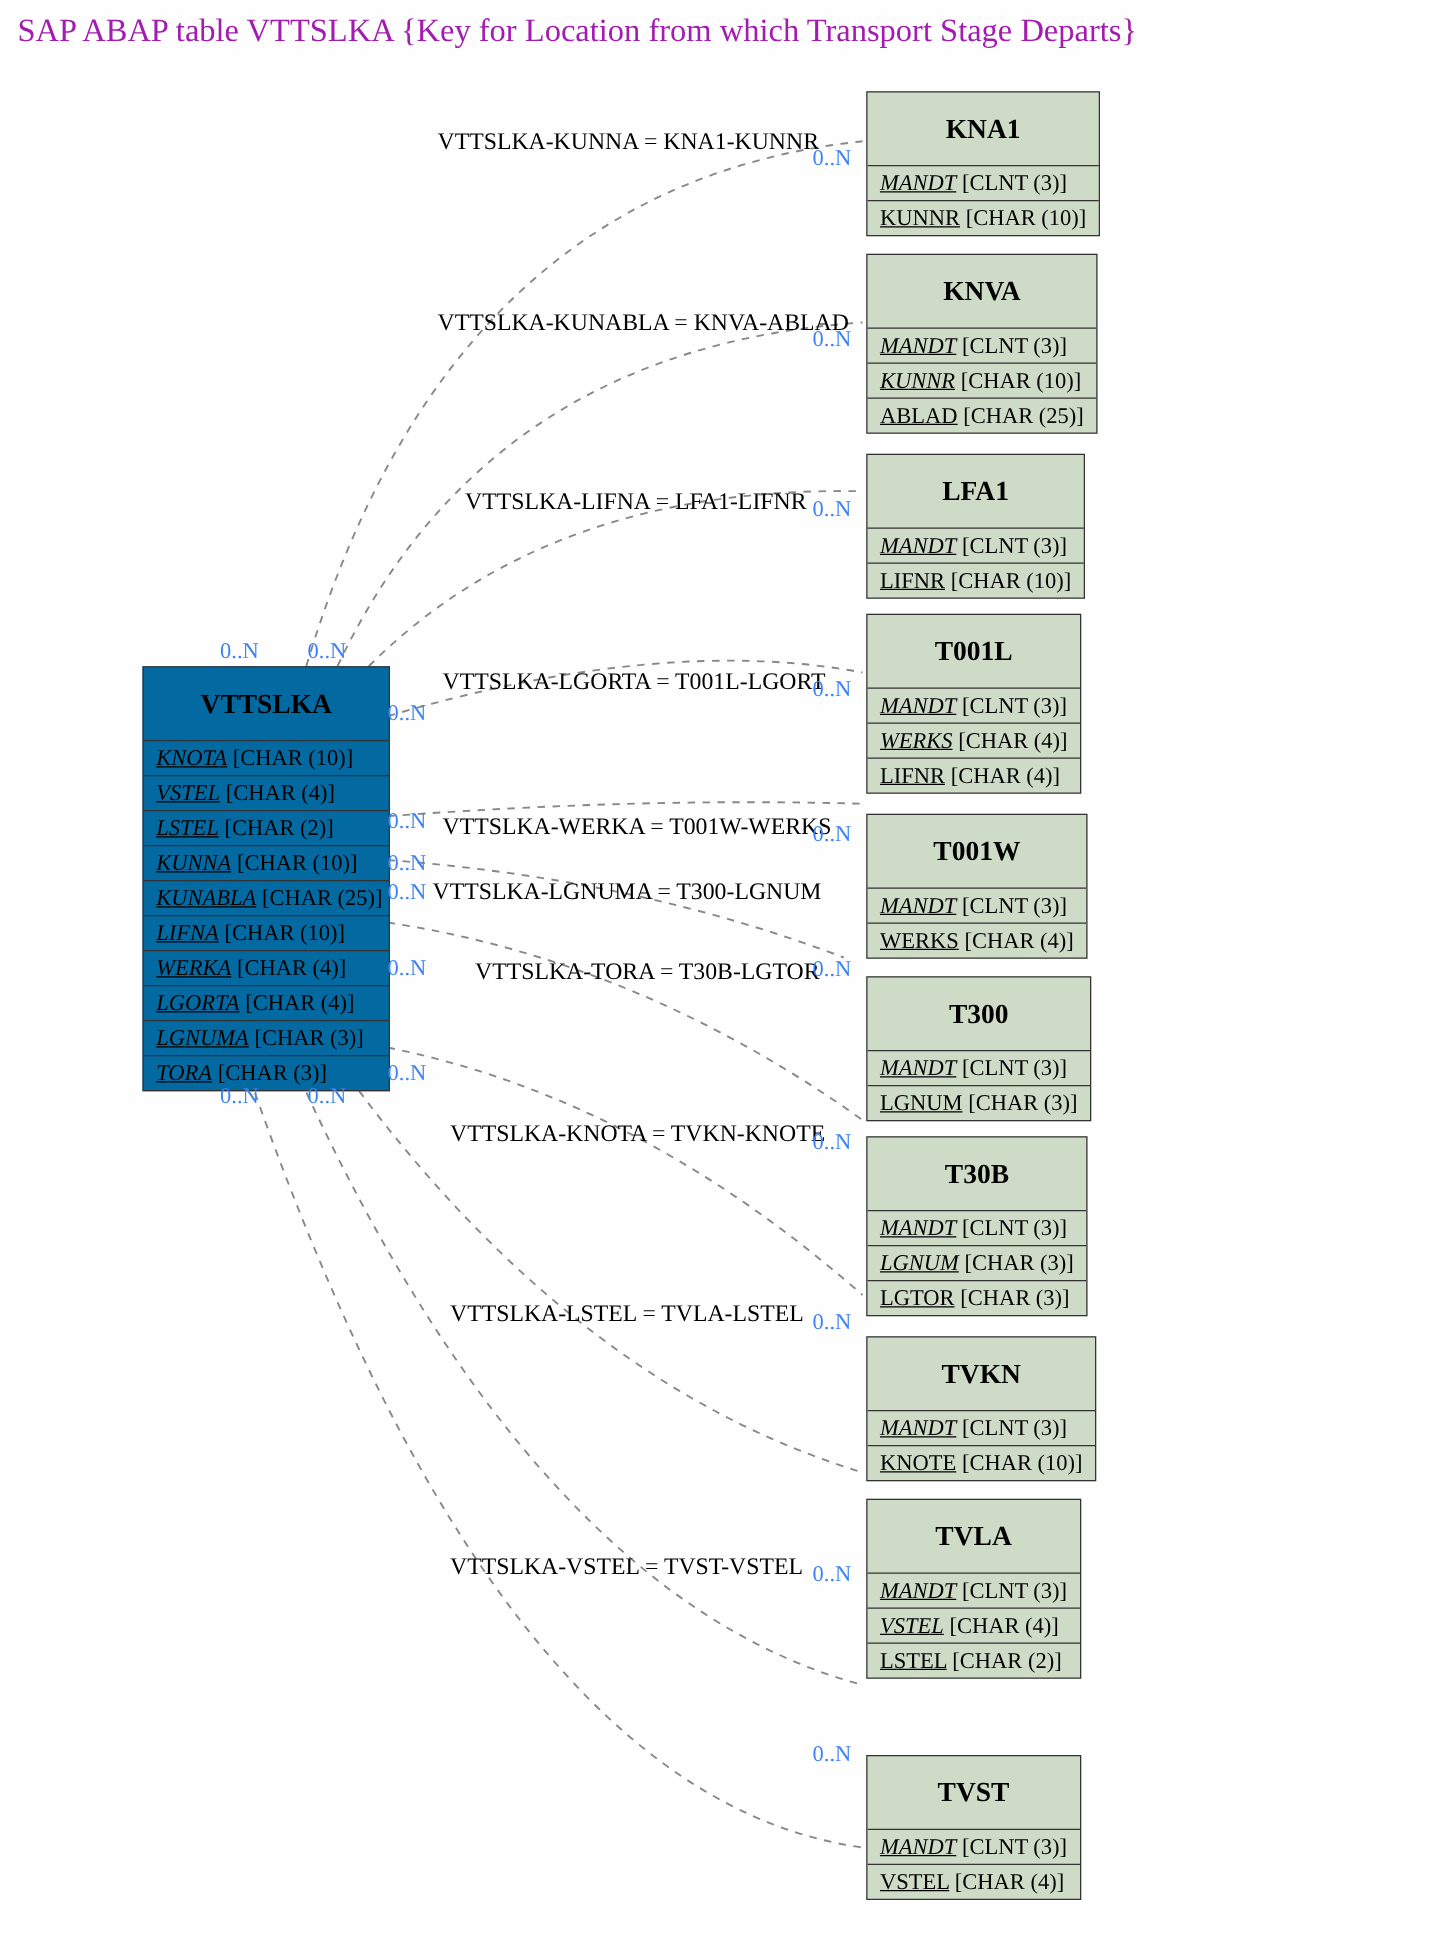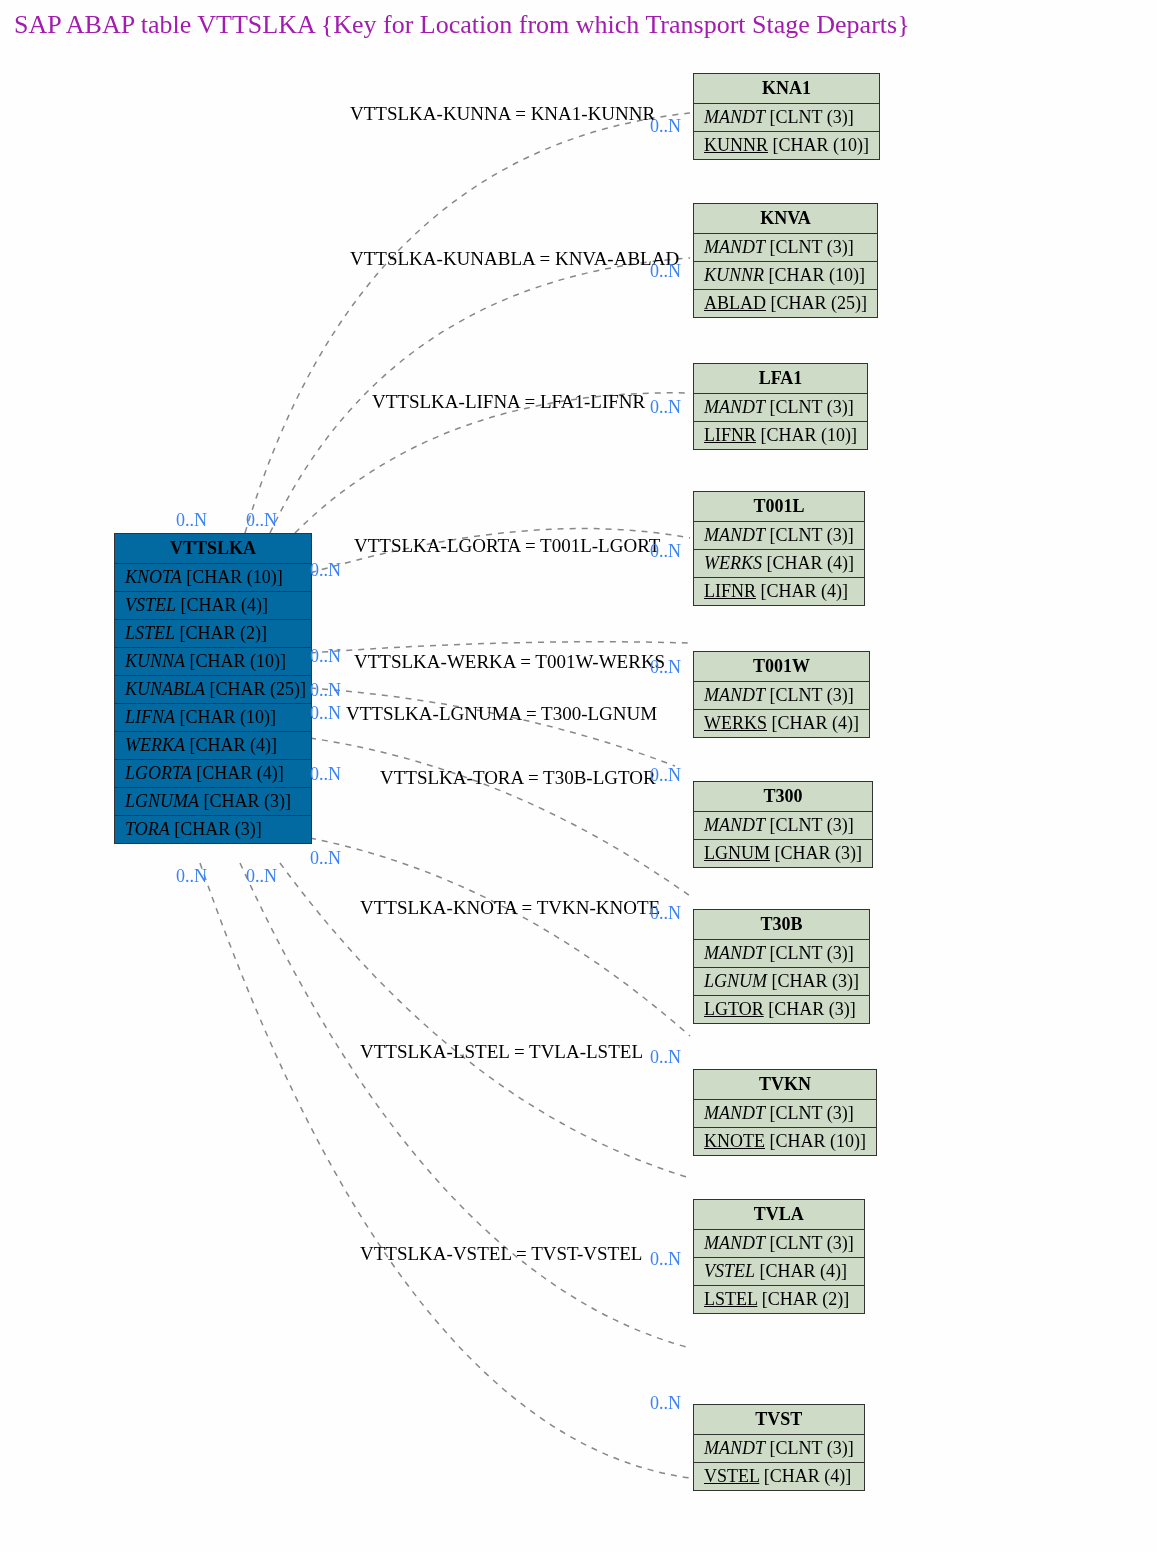--- a/index.html
+++ b/index.html
@@ -34,33 +34,34 @@
     border: 1px solid #333;
     background: #cedbc7;
     font-size: 18px;
   }
   .entity.main {
     background: #0369a1;
   }
   .entity .hdr {
     text-align: center;
     font-weight: bold;
-    padding: 4px 10px;
+    padding: 16px 10px;
     border-bottom: 1px solid #333;
-    font-size: 18px;
+    font-size: 22px;
   }
   .entity .row {
     padding: 3px 10px;
     border-bottom: 1px solid #333;
     white-space: nowrap;
   }
   .entity .row:last-child {
     border-bottom: none;
   }
   .fld {
+    text-decoration: underline;
     font-style: italic;
     margin-top: 48px;
   }
   .fld-u {
     text-decoration: underline;
   }
   .typ {
     
   }
   .rel-label {

